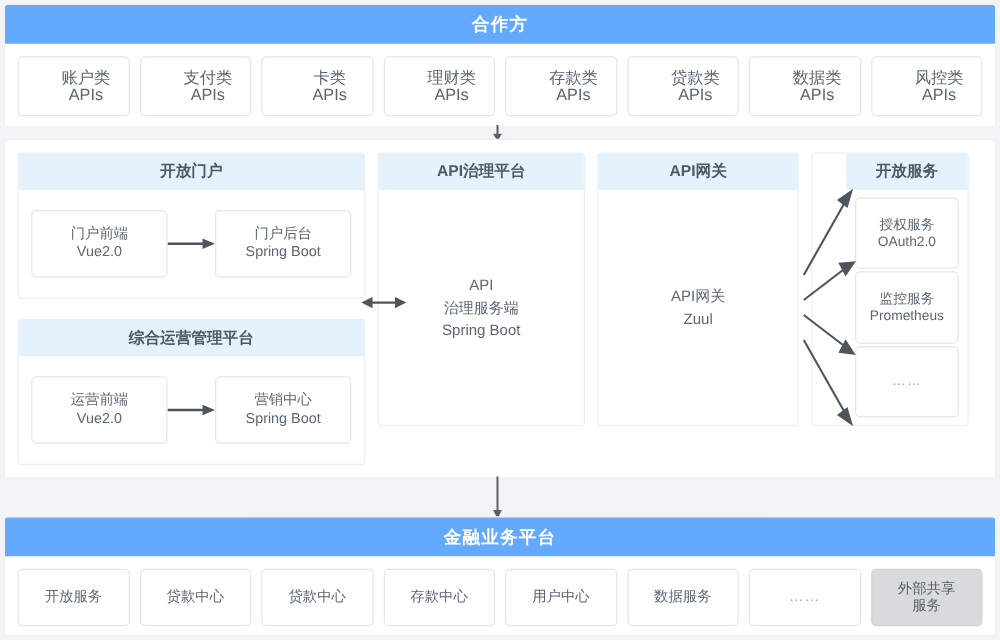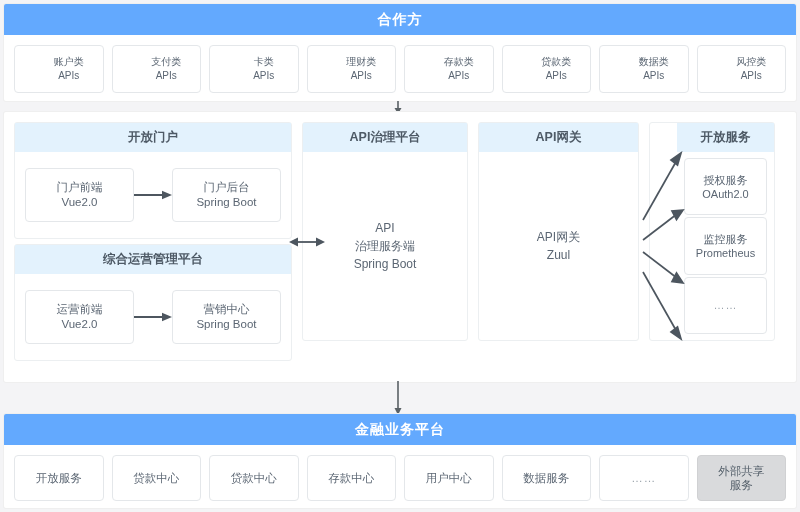--- a/index.html
+++ b/index.html
@@ -17,33 +17,33 @@
   .section{position:absolute;left:4px;width:792px;background:#ffffff;
            border-radius:2px;box-shadow:0 0 0 1px #efefef;}
   .band{height:31px;line-height:31px;text-align:center;color:#ffffff;
         font-size:14px;font-weight:bold;letter-spacing:1px;border-radius:2px 2px 0 0;}
 
   
   #sec-partner{top:4px;height:97px;}
   .api-row{display:flex;gap:8px;padding:10px 10px 0 10px;box-sizing:border-box;}
   .api-box{flex:1 1 0;height:46px;border:1px solid #e4e7ea;border-radius:4px;
            background:#fff;display:flex;flex-direction:column;align-items:center;
-           justify-content:center;font-size:10px;line-height:14px;padding-left:20px;}
+           justify-content:center;font-size:13px;line-height:14px;padding-left:20px;}
   .api-box .l1{display:block;}
   .api-box .l2{display:block;}
 
   
   #sec-open{top:112px;height:270px;}
   .cols{position:relative;display:flex;gap:10px;padding:10px;box-sizing:border-box;
         height:239px;}
   .col{background:#fff;border:1px solid #eceff1;border-radius:3px;display:flex;
        flex-direction:column;box-sizing:border-box;}
   .col-head{background:#e3f2fd;height:29px;line-height:29px;text-align:center;
             font-size:12.5px;color:#4e5a66;font-weight:bold;}
-  .col-portal{flex:0 0 278px;border:none;background:transparent;gap:5px;}
+  .col-portal{flex:0 0 278px;border:none;background:transparent;gap:16px;}
   .panel{background:#fff;border:1px solid #eceff1;border-radius:3px;flex:1;
          display:flex;flex-direction:column;}
   .pairwrap{flex:1;display:flex;align-items:center;justify-content:center;
             padding:16px 10px;gap:0;}
   .mini{flex:1;height:52px;border:1px solid #e4e7ea;border-radius:4px;background:#fff;
         display:flex;flex-direction:column;align-items:center;justify-content:center;
         font-size:11.5px;line-height:15px;}
   .h-arrow{flex:0 0 38px;height:12px;position:relative;}
   .h-arrow svg{display:block;}
 

